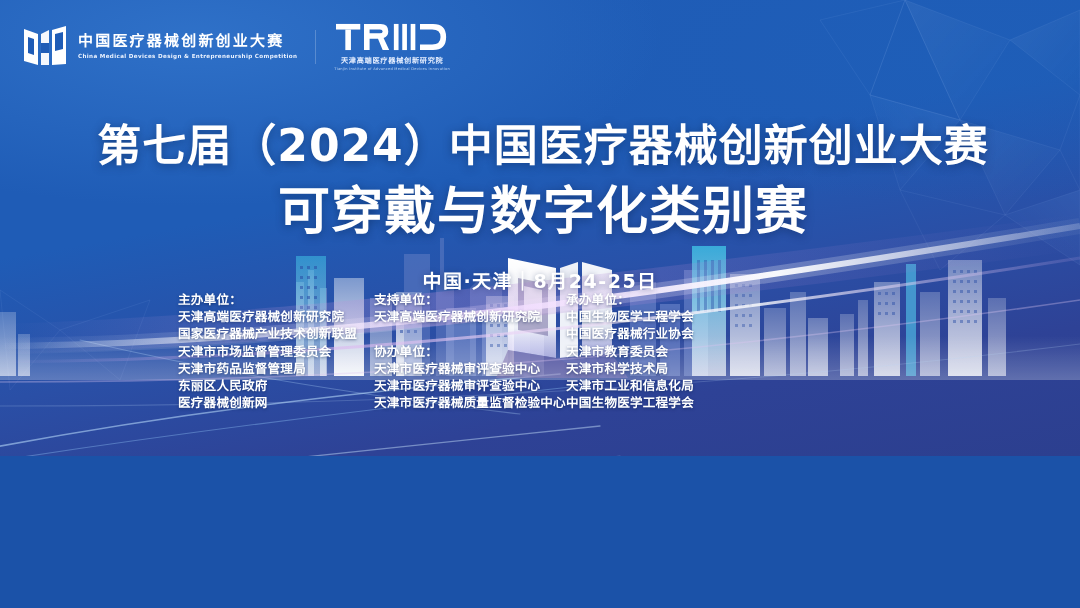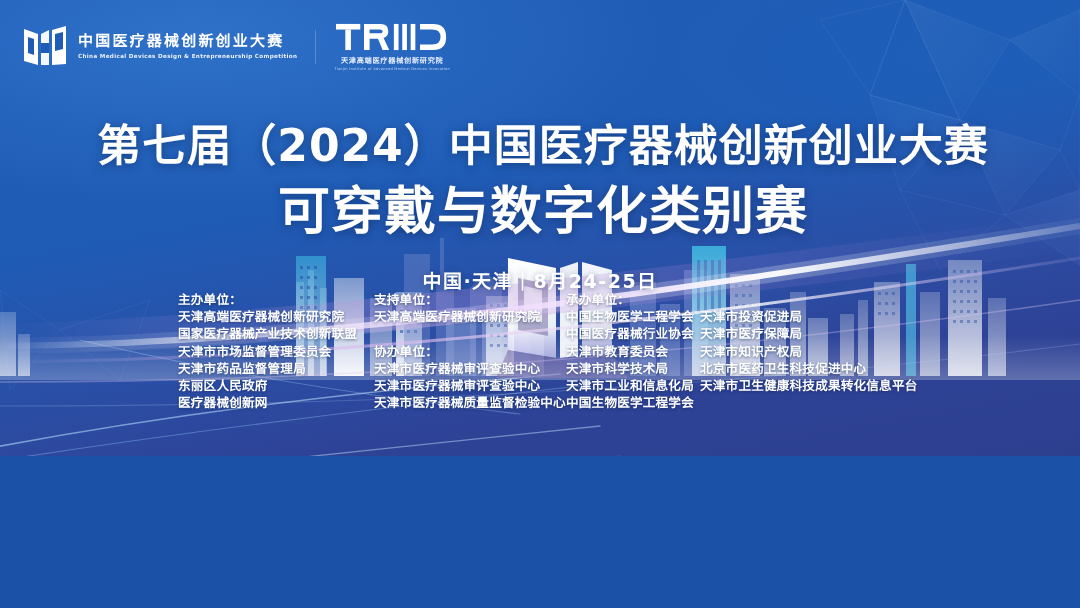--- a/index.html
+++ b/index.html
@@ -412,25 +412,17 @@
     <div class="col col-3">
       <div class="col-3a">
         <div class="grp-head">承办单位：</div>
         <div class="org-line">中国生物医学工程学会</div>
         <div class="org-line">中国医疗器械行业协会</div>
         <div class="org-line">天津市教育委员会</div>
         <div class="org-line">天津市科学技术局</div>
         <div class="org-line">天津市工业和信息化局</div>
         <div class="org-line">中国生物医学工程学会</div>
       </div>
-      <div class="col-3b">
-        <div class="grp-spacer"></div>
-        <div class="org-line">天津市投资促进局</div>
-        <div class="org-line">天津市医疗保障局</div>
-        <div class="org-line">天津市知识产权局</div>
-        <div class="org-line">北京市医药卫生科技促进中心</div>
-        <div class="org-line">天津市卫生健康科技成果转化信息平台</div>
-      </div>
     </div>
 
   </div>
 
 </div>
 
 </body></html>

